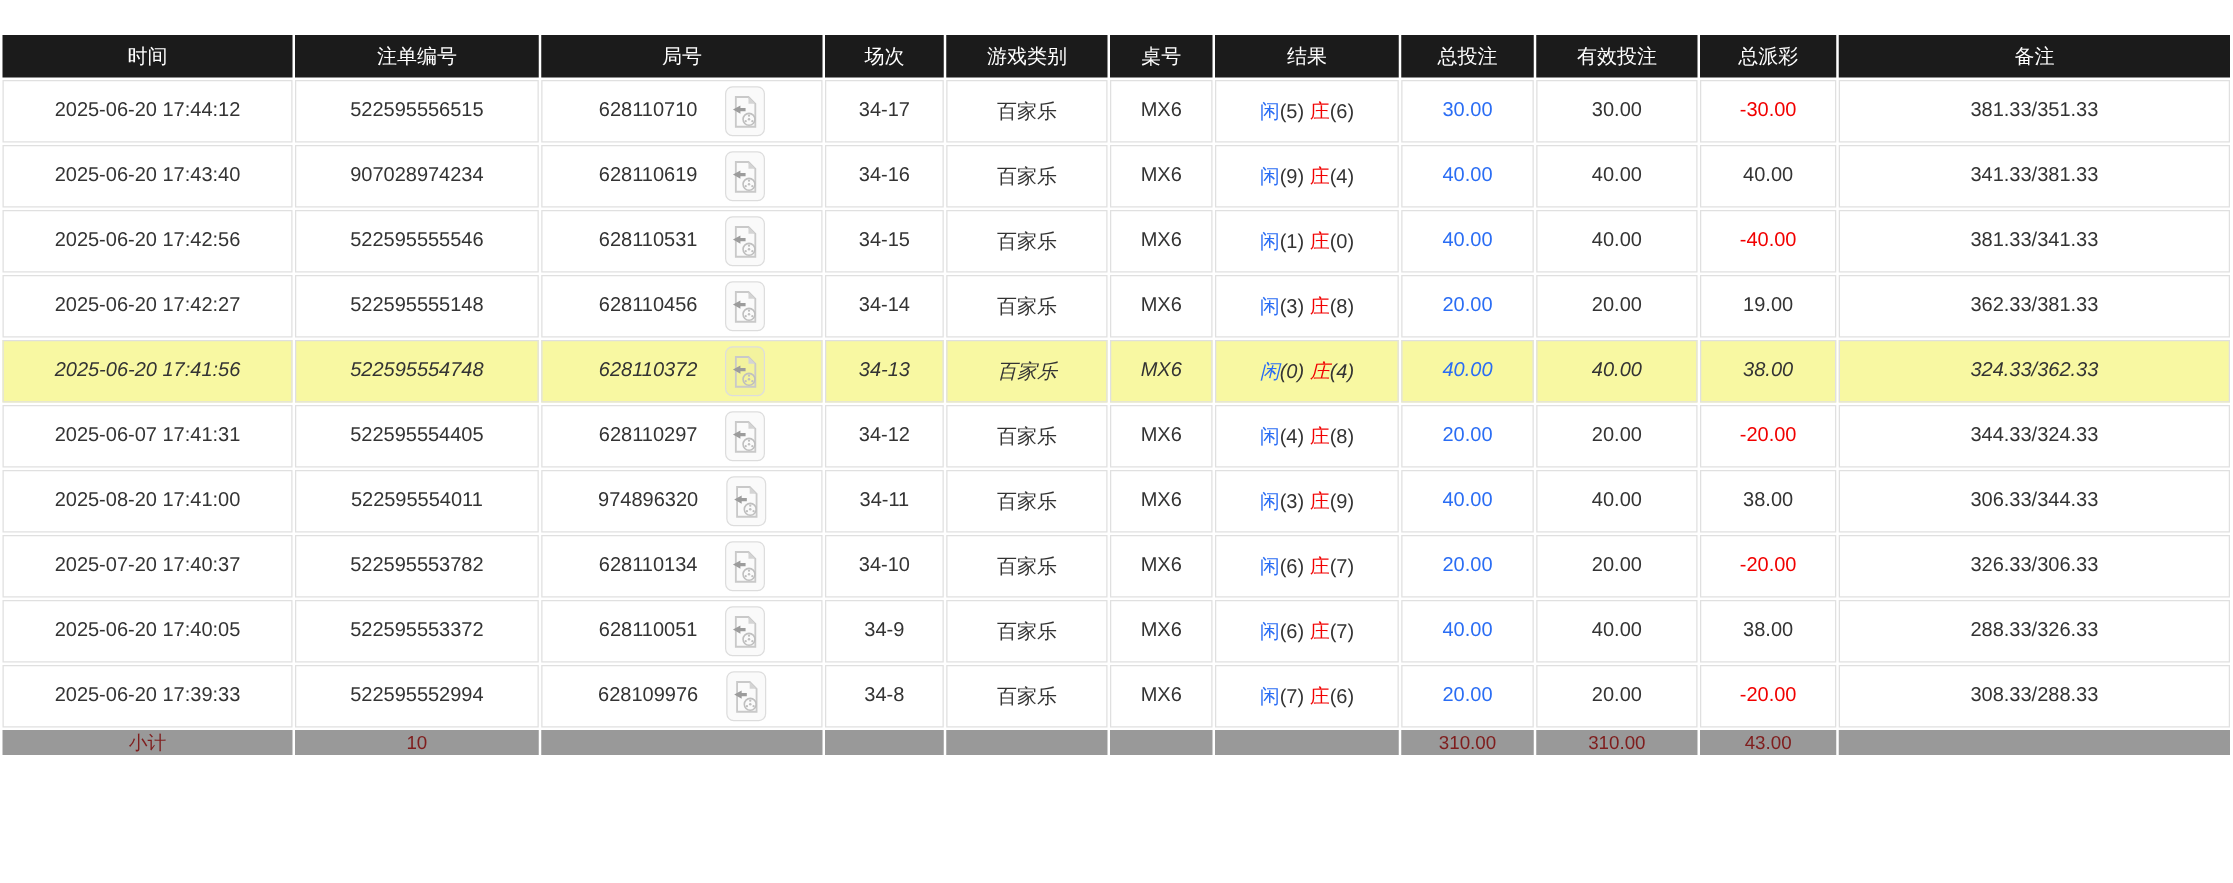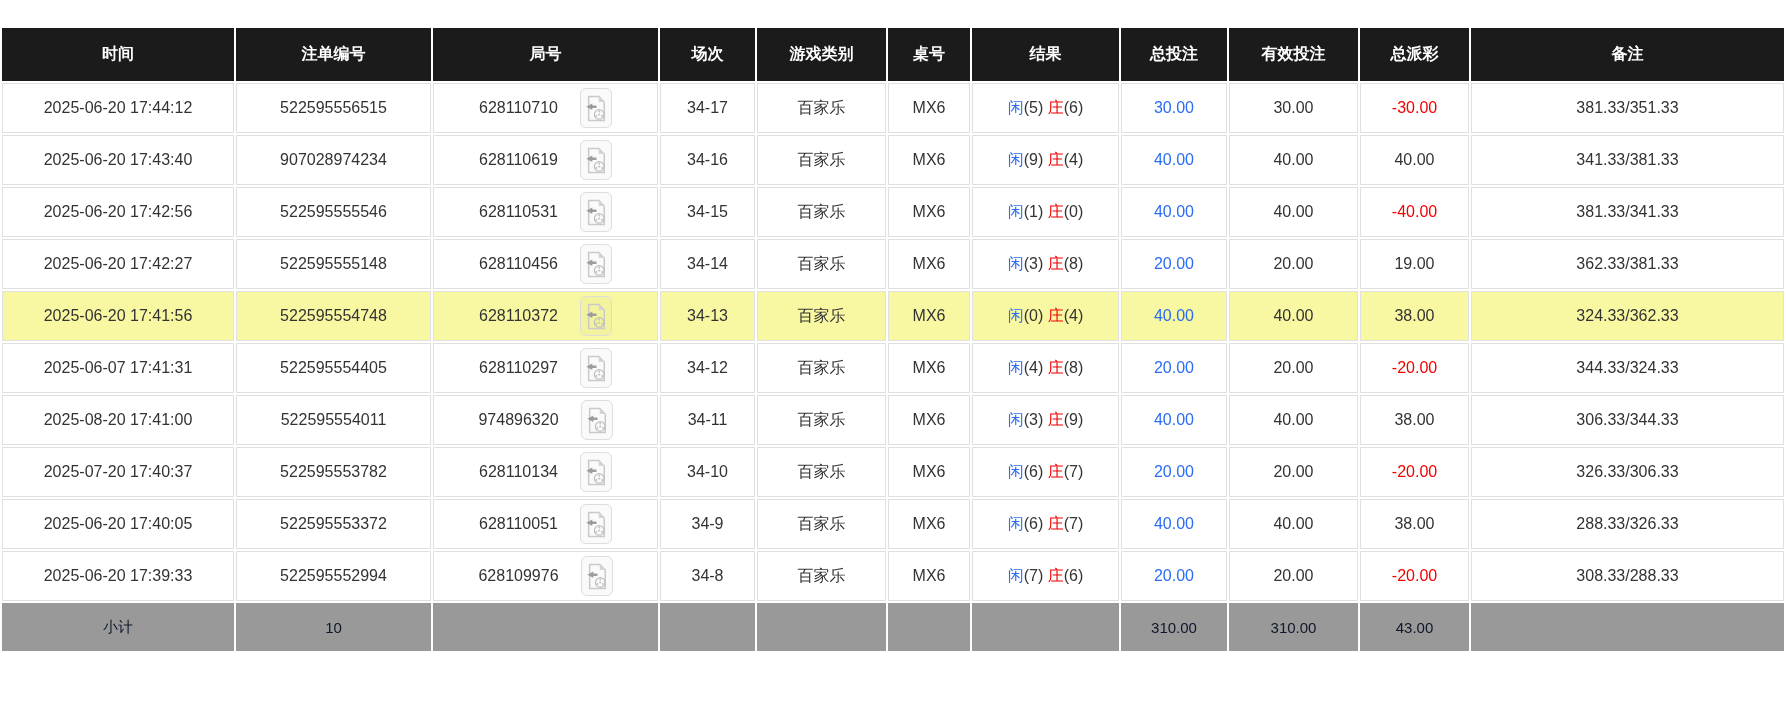--- a/index.html
+++ b/index.html
@@ -22,45 +22,46 @@
     border-collapse:separate;
     border-spacing:2px;
     table-layout:fixed;
     width:1786px;
     margin-top:26px;
   }
   thead th{
     background:var(--header-bg);
     color:#ffffff;
     font-size:16px;
-    font-weight:bold;
+    font-weight:normal;
     height:34px;
-    padding:16px 4px;
+    padding:6px 4px;
     text-align:center;
   }
   tbody td{
     background:#ffffff;
     border:1px solid var(--cell-border);
     height:50px;
     padding:0 4px;
     text-align:center;
     vertical-align:middle;
     font-size:16px;
     color:var(--text);
     overflow:hidden;
     white-space:nowrap;
   }
   tr.highlight td{
     background:var(--highlight);
+    font-style:italic;
   }
   tr.summary td{
     background:var(--summary-bg);
     border:none;
-    color:#0f172a;
-    height:48px;
+    color:#7f1d1d;
+    height:20px;
     font-size:15px;
   }
   .round-wrap{
     display:flex;
     align-items:center;
     justify-content:center;
     gap:22px;
   }
   .replay-btn{
     display:inline-flex;

